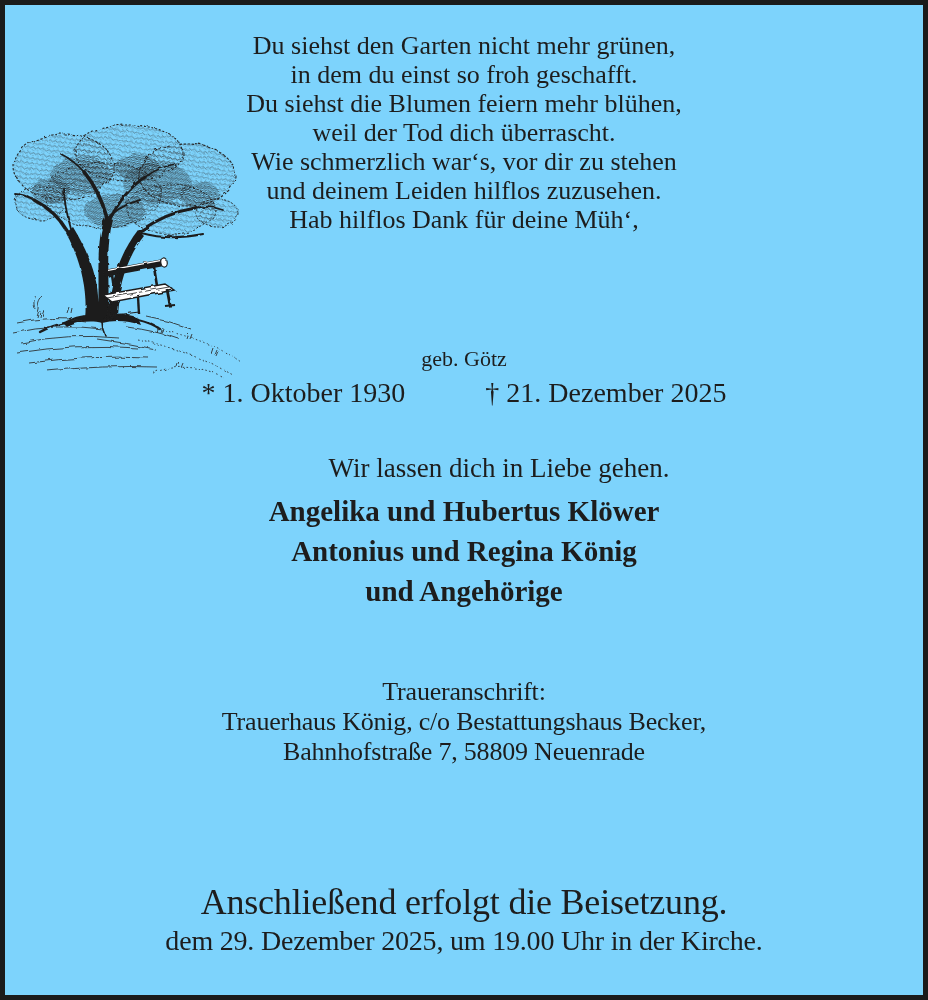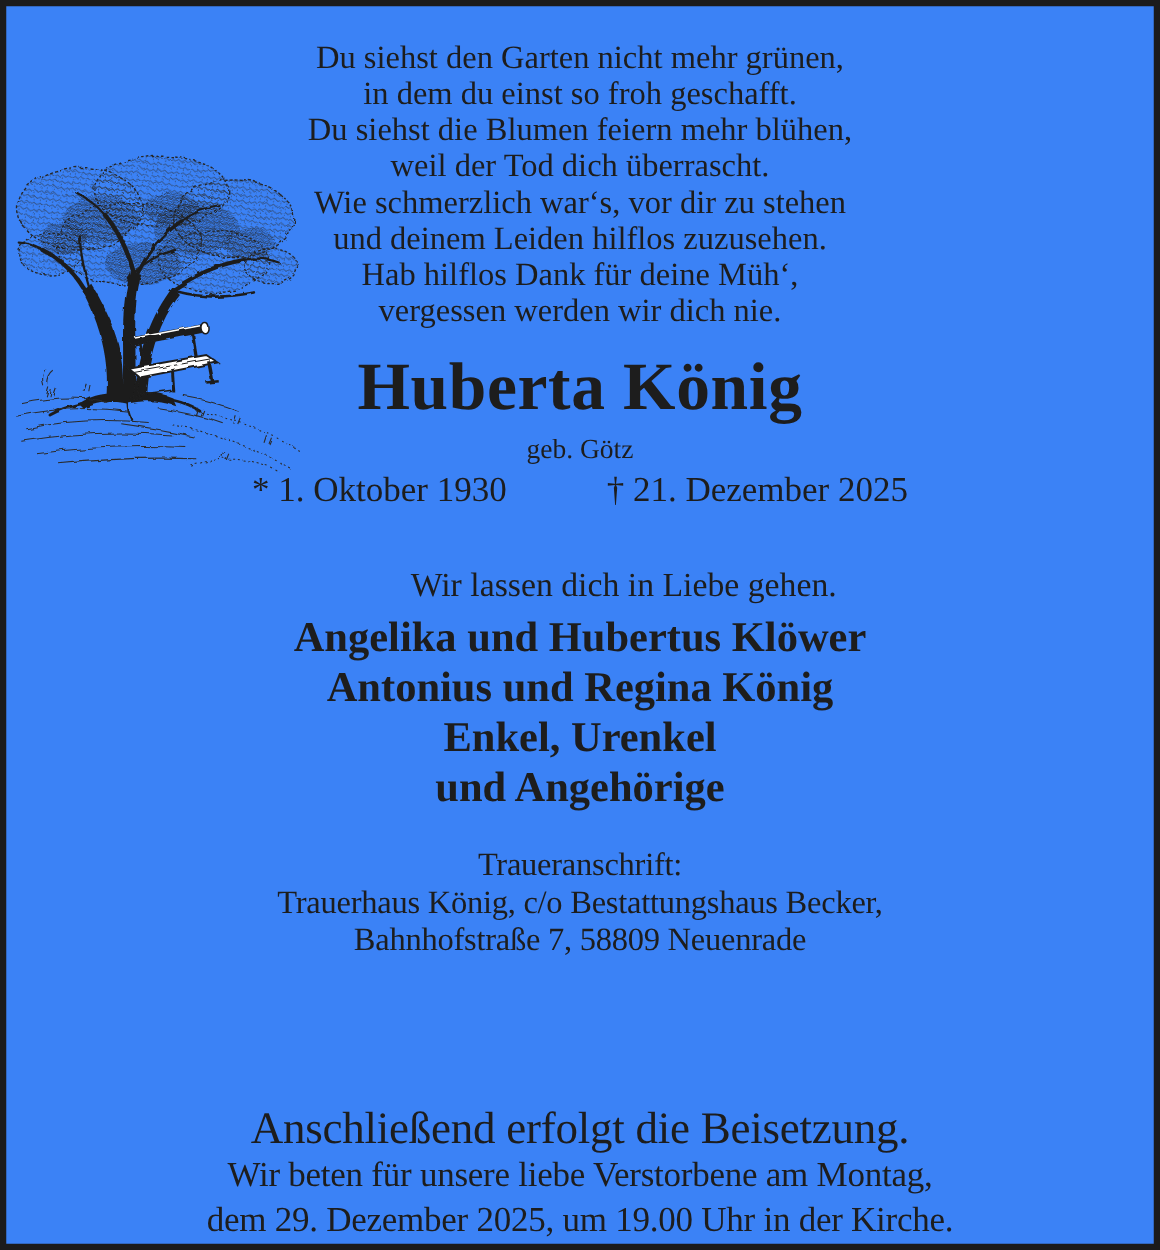--- a/index.html
+++ b/index.html
@@ -2,32 +2,32 @@
 <html lang="de"><head>
 <meta charset="utf-8">
 <style>
   html, body { margin: 0; padding: 0; background: #ffffff; }
   .page {
     position: relative;
     width: 928px;
     height: 1000px;
     box-sizing: border-box;
     border: 5px solid #1b1b1b;
-    background: #3b82f6;
+    background: #7dd3fc;
     color: #1d1d1d;
     font-family: "Liberation Serif", serif;
     overflow: hidden;
   }
   .block { position: absolute; left: 0; width: 100%; text-align: center; }
   .poem      { top: 26px;  font-size: 26px; line-height: 29px; }
   .name      { top: 272px; font-size: 54px; font-weight: bold; line-height: 64px; letter-spacing: 0.5px; }
   .geb       { top: 340px; font-size: 22px; line-height: 28px; }
   .dates     { top: 372px; font-size: 28px; line-height: 32px; display: flex; justify-content: center; gap: 80px; }
   .farewell  { top: 448px; font-size: 27px; line-height: 30px; padding-left: 35px; }
-  .mourners  { top: 486px; font-size: 34px; font-weight: bold; line-height: 40px; }
+  .mourners  { top: 486px; font-size: 29px; font-weight: bold; line-height: 40px; }
   .address   { top: 672px; font-size: 26px; line-height: 30px; letter-spacing: -0.2px; }
   .service   { top: 776px; font-size: 28px; line-height: 32px; letter-spacing: -0.2px; }
   .burial    { top: 882px; font-size: 36px; line-height: 30px; letter-spacing: -0.2px; }
   .prayer    { top: 918px; font-size: 28px; line-height: 36px; letter-spacing: -0.2px; }
   .tree {
     position: absolute;
     left: 2px;
     top: 112px;
     width: 236px;
     height: 266px;
@@ -136,46 +136,42 @@
   </svg>
 
   <div class="block poem">
     <div>Du siehst den Garten nicht mehr grünen,</div>
     <div>in dem du einst so froh geschafft.</div>
     <div>Du siehst die Blumen feiern mehr blühen,</div>
     <div>weil der Tod dich überrascht.</div>
     <div>Wie schmerzlich war‘s, vor dir zu stehen</div>
     <div>und deinem Leiden hilflos zuzusehen.</div>
     <div>Hab hilflos Dank für deine Müh‘,</div>
-    <div>vergessen werden wir dich nie.</div>
   </div>
 
-  <div class="block name">Huberta König</div>
   <div class="block geb">geb. Götz</div>
   <div class="block dates">
     <span>* 1. Oktober 1930</span>
     <span>† 21. Dezember 2025</span>
   </div>
 
   <div class="block farewell">Wir lassen dich in Liebe gehen.</div>
 
   <div class="block mourners">
     <div>Angelika und Hubertus Klöwer</div>
     <div>Antonius und Regina König</div>
-    <div>Enkel, Urenkel</div>
     <div>und Angehörige</div>
   </div>
 
   <div class="block address">
     <div>Traueranschrift:</div>
     <div>Trauerhaus König, c/o Bestattungshaus Becker,</div>
     <div>Bahnhofstraße 7, 58809 Neuenrade</div>
   </div>
 
 
   <div class="block burial">Anschließend erfolgt die Beisetzung.</div>
 
   <div class="block prayer">
-    <div>Wir beten für unsere liebe Verstorbene am Montag,</div>
     <div>dem 29. Dezember 2025, um 19.00 Uhr in der Kirche.</div>
   </div>
 
 </div>
 
 </body></html>

